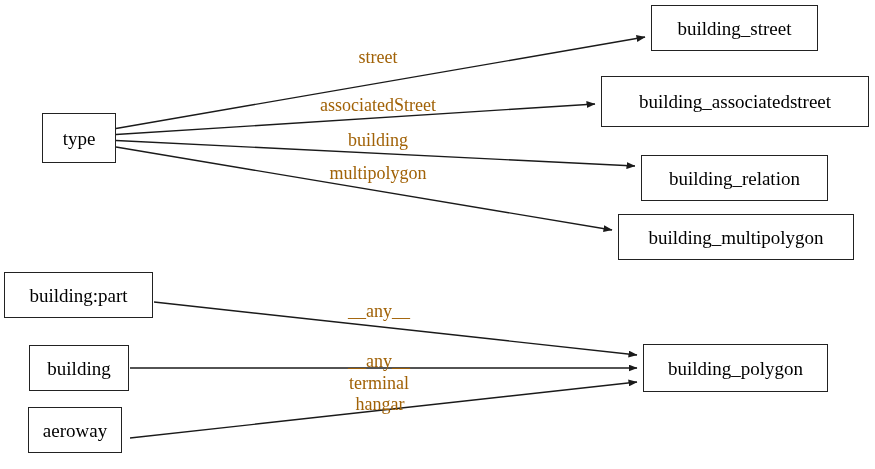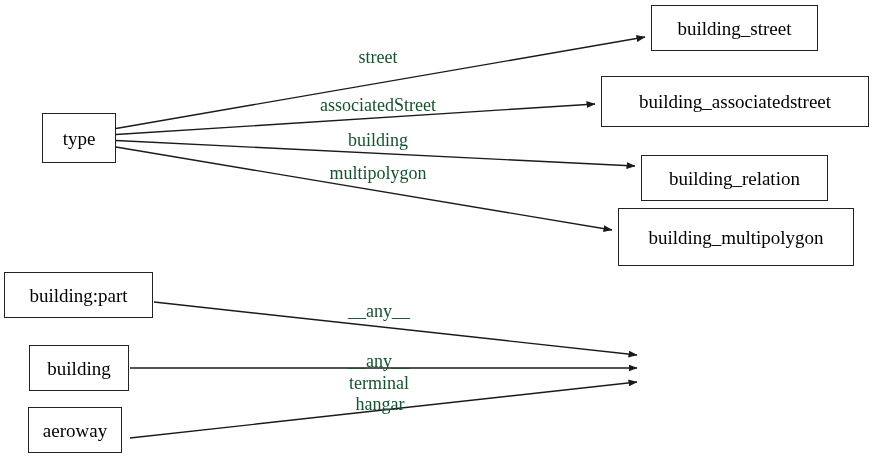--- a/index.html
+++ b/index.html
@@ -32,21 +32,21 @@
     justify-content: center;
     font-size: 19px;
     color: #000000;
     line-height: 1;
     white-space: nowrap;
     z-index: 2;
   }
   .edge-label {
     position: absolute;
     font-size: 18px;
-    color: #14532d;
+    color: #a16207;
     line-height: 1;
     white-space: nowrap;
     transform: translate(-50%, -50%);
     z-index: 3;
     background: transparent;
   }
 </style>
 </head>
 <body>
 
@@ -83,36 +83,39 @@
   </div>
 
   <div class="node" style="left:651px; top:5px; width:167px; height:46px;">
     <span>building_street</span>
   </div>
 
   <div class="node" style="left:641px; top:148px; width:187px; height:46px;margin-top:7px;">
     <span>building_relation</span>
   </div>
 
-  <div class="node" style="left:618px; top:208px; width:236px; height:58px;">
+  <div class="node" style="left:618px; top:214px; width:236px; height:46px;">
     <span>building_multipolygon</span>
   </div>
 
   <div class="node" style="left:4px; top:272px; width:149px; height:46px;">
     <span>building:part</span>
   </div>
 
   <div class="node" style="left:29px; top:345px; width:100px; height:46px;">
     <span>building</span>
   </div>
 
   <div class="node" style="left:28px; top:407px; width:94px; height:46px;">
     <span>aeroway</span>
   </div>
 
+  <div class="node" style="left:643px; top:344px; width:185px; height:48px;">
+    <span>building_polygon</span>
+  </div>
 
   <div class="edge-label" style="left:378px; top:57px;">street</div>
 
   <div class="edge-label" style="left:378px; top:105px;">associatedStreet</div>
 
   <div class="edge-label" style="left:378px; top:140px;">building</div>
 
   <div class="edge-label" style="left:378px; top:173px;">multipolygon</div>
 
   <div class="edge-label" style="left:379px; top:311px;">__any__</div>

